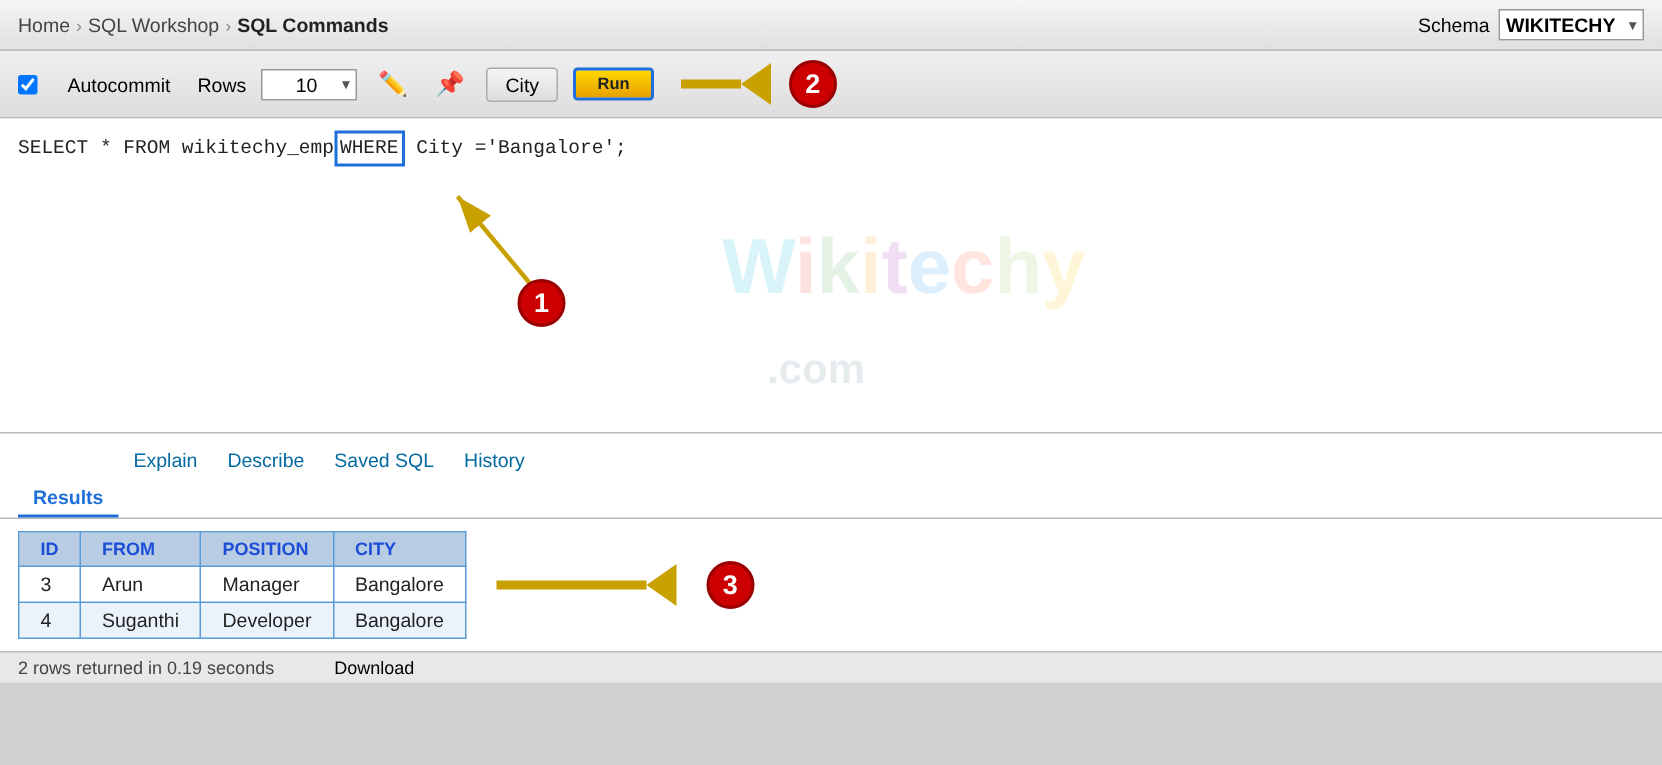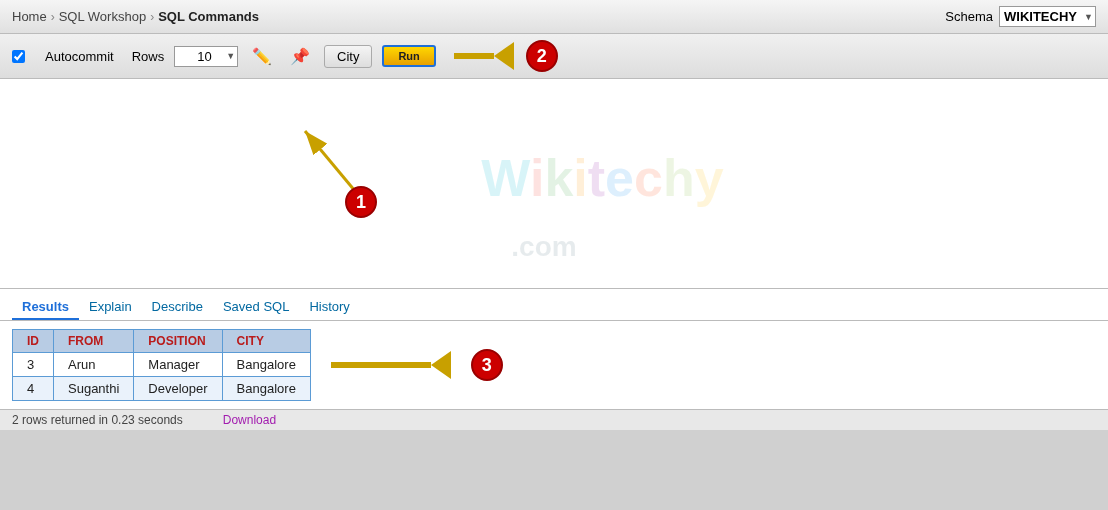--- a/index.html
+++ b/index.html
@@ -222,38 +222,39 @@
       padding: 4px 10px;
       font-size: 13px;
       cursor: pointer;
       color: #0369a1;
       border-bottom: 2px solid transparent;
     }
     .tab.active {
       color: #1e6fd9;
       border-bottom: 2px solid #1e6fd9;
       font-weight: bold;
+      margin-top: 25px;
     }
     .results-content {
       padding: 8px 12px;
       display: flex;
       align-items: flex-start;
       gap: 20px;
     }
     .result-table {
       border-collapse: collapse;
       border: 1px solid #5b9bd5;
     }
     .result-table th {
       background: #b8cce4;
       border: 1px solid #5b9bd5;
       padding: 4px 14px;
       font-size: 12px;
       font-weight: bold;
-      color: #b91c1c;
+      color: #1d4ed8;
       text-align: left;
     }
     .result-table td {
       border: 1px solid #5b9bd5;
       padding: 4px 14px;
       font-size: 13px;
       color: #222;
       background: white;
     }
     .result-table tr:nth-child(even) td {
@@ -283,21 +284,21 @@
     .status-bar {
       background: #e8e8e8;
       border-top: 1px solid #bbb;
       padding: 3px 12px;
       font-size: 12px;
       color: #444;
       display: flex;
       gap: 20px;
     }
     .status-link {
-      color: #a21caf;
+      color: #000000;
       cursor: pointer;
       text-decoration: none;
       padding-left: 20px;
     }
 
     
     .toolbar-wrapper {
       position: relative;
     }
   </style>
@@ -349,20 +350,23 @@
         <span class="badge">2</span>
       </div>
     </div>
   </div>
 </div>
 
 <div class="editor-area">
   <div class="wikitechy-watermark">
     <span class="watermark-w">W</span><span class="watermark-i">i</span><span class="watermark-k">k</span><span class="watermark-i2">i</span><span class="watermark-t">t</span><span class="watermark-e">e</span><span class="watermark-c">c</span><span class="watermark-h">h</span><span class="watermark-y">y</span><br>
     <span class="watermark-com" style="margin-left:30px;">.com</span>
+  </div>
+  <div class="sql-code">
+    <span>SELECT * FROM </span><span style="font-family:'Courier New',monospace;">wikitechy_emp</span><span class="sql-where-box"> WHERE </span><span> City ='Bangalore';</span>
   </div>
 
   <div style="position:absolute; top:42px; left:295px;">
     <svg width="80" height="80">
       <defs>
         <marker id="arrowhead1" markerWidth="8" markerHeight="6" refX="8" refY="3" orient="auto">
           <polygon points="0 0, 8 3, 0 6" fill="#c8a000"></polygon>
         </marker>
       </defs>
       <line x1="60" y1="70" x2="10" y2="10" stroke="#c8a000" stroke-width="3" marker-end="url(#arrowhead1)"></line>
@@ -412,15 +416,15 @@
       <div class="res-arrow-shaft"></div>
       <div class="res-arrow-head"></div>
       <div style="margin-left:20px;">
         <span class="badge">3</span>
       </div>
     </div>
   </div>
 </div>
 
 <div class="status-bar">
-  <span>2 rows returned in 0.23 seconds</span>
+  <span>2 rows returned in 0.19 seconds</span>
   <a class="status-link">Download</a>
 </div>
 
 </body></html>

